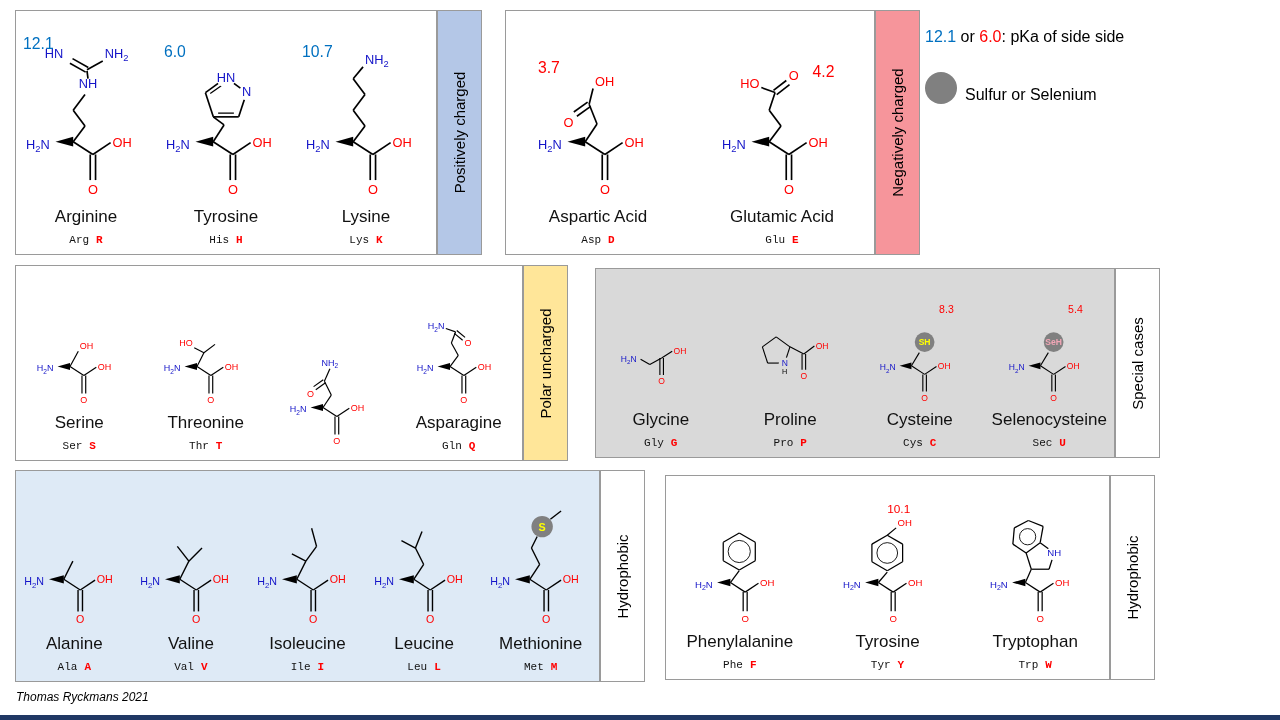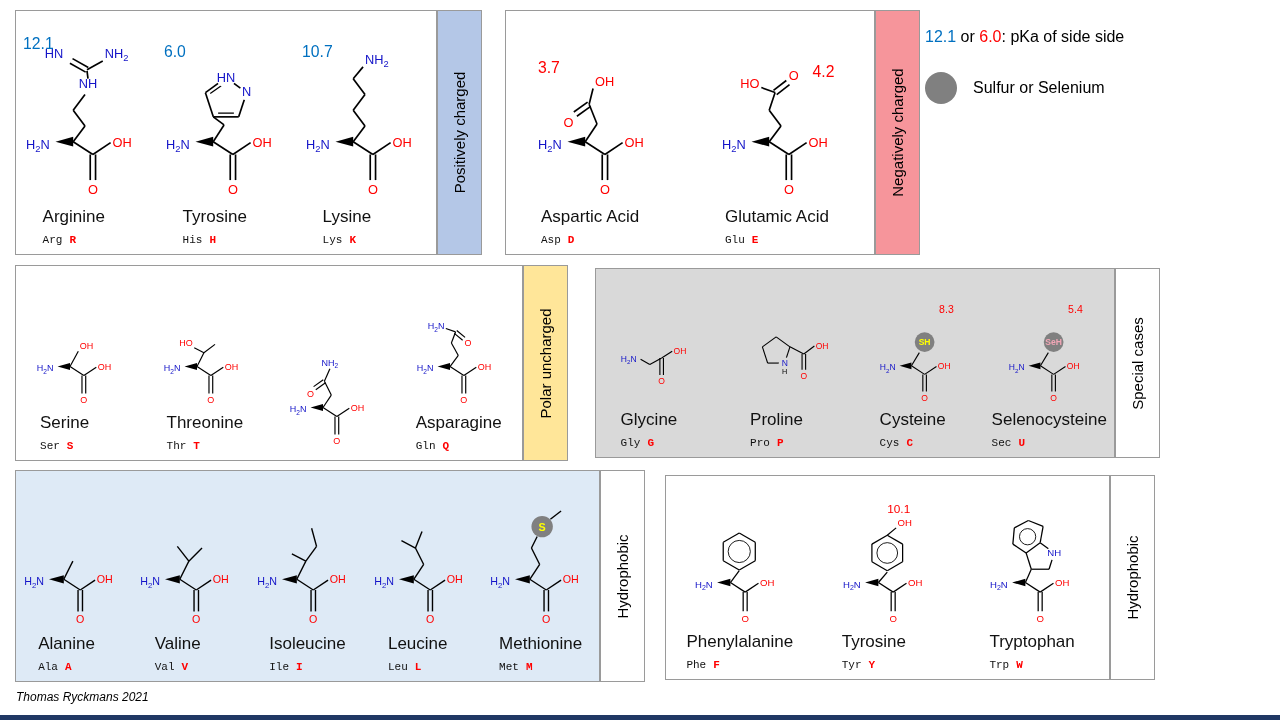--- a/index.html
+++ b/index.html
@@ -4,36 +4,36 @@
 <style>
   html,body{margin:0;padding:0;}
   body{
     width:1280px;height:720px;position:relative;background:#ffffff;
     font-family:"Liberation Sans",sans-serif;overflow:hidden;
   }
   .box{position:absolute;border:1px solid #9a9a9a;box-sizing:border-box;display:flex;background:#fff;}
   .strip{position:absolute;border:1px solid #9a9a9a;box-sizing:border-box;display:flex;align-items:center;justify-content:center;}
   .strip span{transform:rotate(-90deg);white-space:nowrap;font-size:15px;color:#000;}
   .cell{flex:1;display:flex;flex-direction:column;align-items:center;justify-content:flex-end;padding:4px 0 8px;min-width:0;}
-  .namewrap{text-align:left;min-width:62%;white-space:nowrap;}
+  .namewrap{text-align:center;min-width:62%;white-space:nowrap;}
   .aa-name{font-size:17px;color:#111;margin-top:2px;}
   .aa-code{font-size:11px;color:#111;margin-top:7px;font-family:Liberation Mono, monospace;}
   .aa-code b{color:#ff0000;font-weight:bold;margin-left:7px;}
   svg{display:block;margin:0 auto;}
   svg text{font-family:"Liberation Sans",sans-serif;font-size:13px;}
   .at-b{fill:#1414c8;}
   .at-r{fill:#ff0000;}
   .at-y{fill:#ffff00;font-weight:bold;}
   .at-se{fill:#f2a6b6;font-weight:bold;}
   .at-h{fill:#000;font-size:11px;}
   .pk-b{fill:#0070c0;font-size:16px;}
   .pk-r{fill:#ff0000;font-size:16px;}
   .legend-line{position:absolute;font-size:16px;color:#000;}
   .legend-circle{width:32px;height:32px;border-radius:50%;background:#808080;}
-  .legend-row{position:absolute;display:flex;align-items:center;gap:16px;}
+  .legend-row{position:absolute;display:flex;align-items:flex-end;gap:8px;}
   .credit{position:absolute;left:16px;top:690px;font-size:12px;font-style:italic;color:#000;}
   .bottombar{position:absolute;left:0;bottom:0;width:1280px;height:5px;background:#203864;}
 </style>
 </head>
 <body>
 
 <div class="box" style="left:15px;top:10px;width:422px;height:245px;">
     <div class="cell">
       <div>
         <svg viewBox="0 0 130 170" width="128" height="168">

